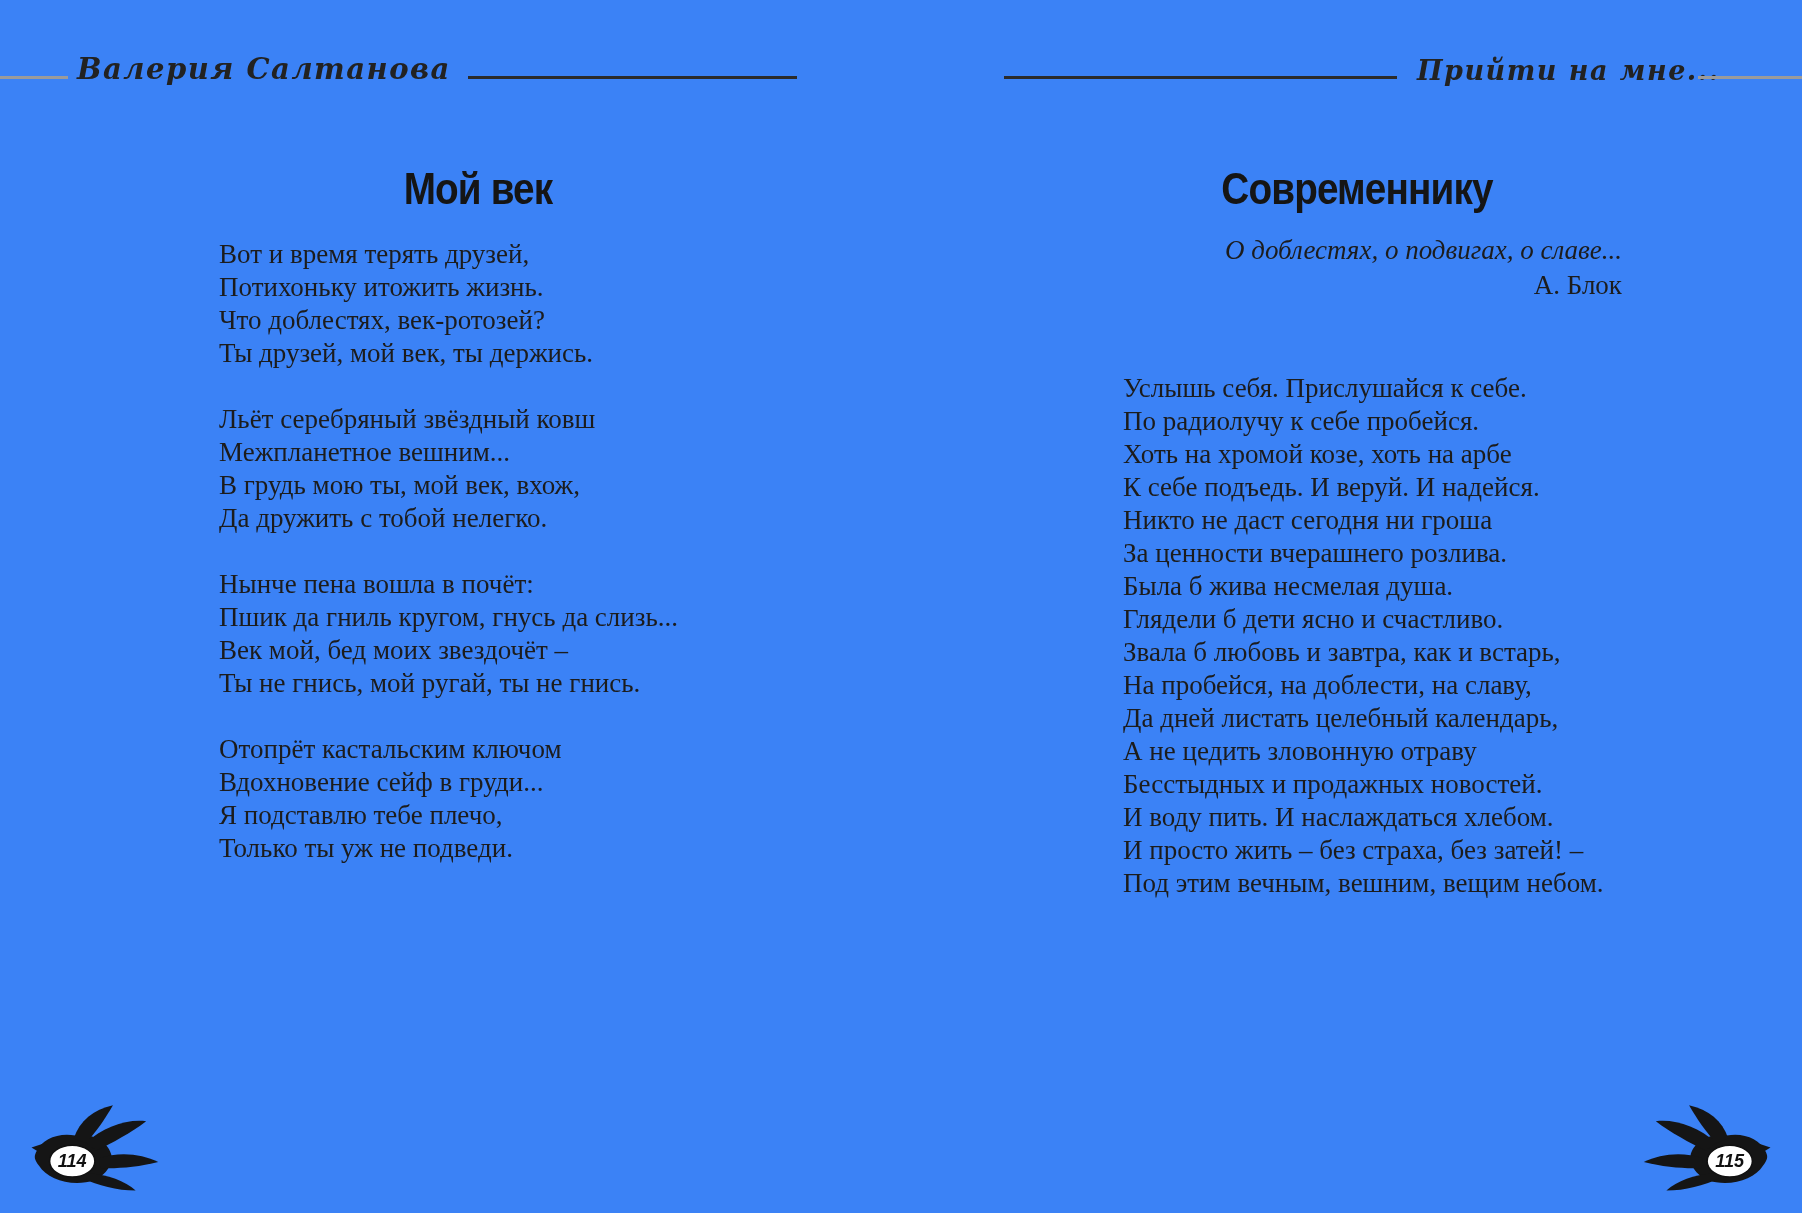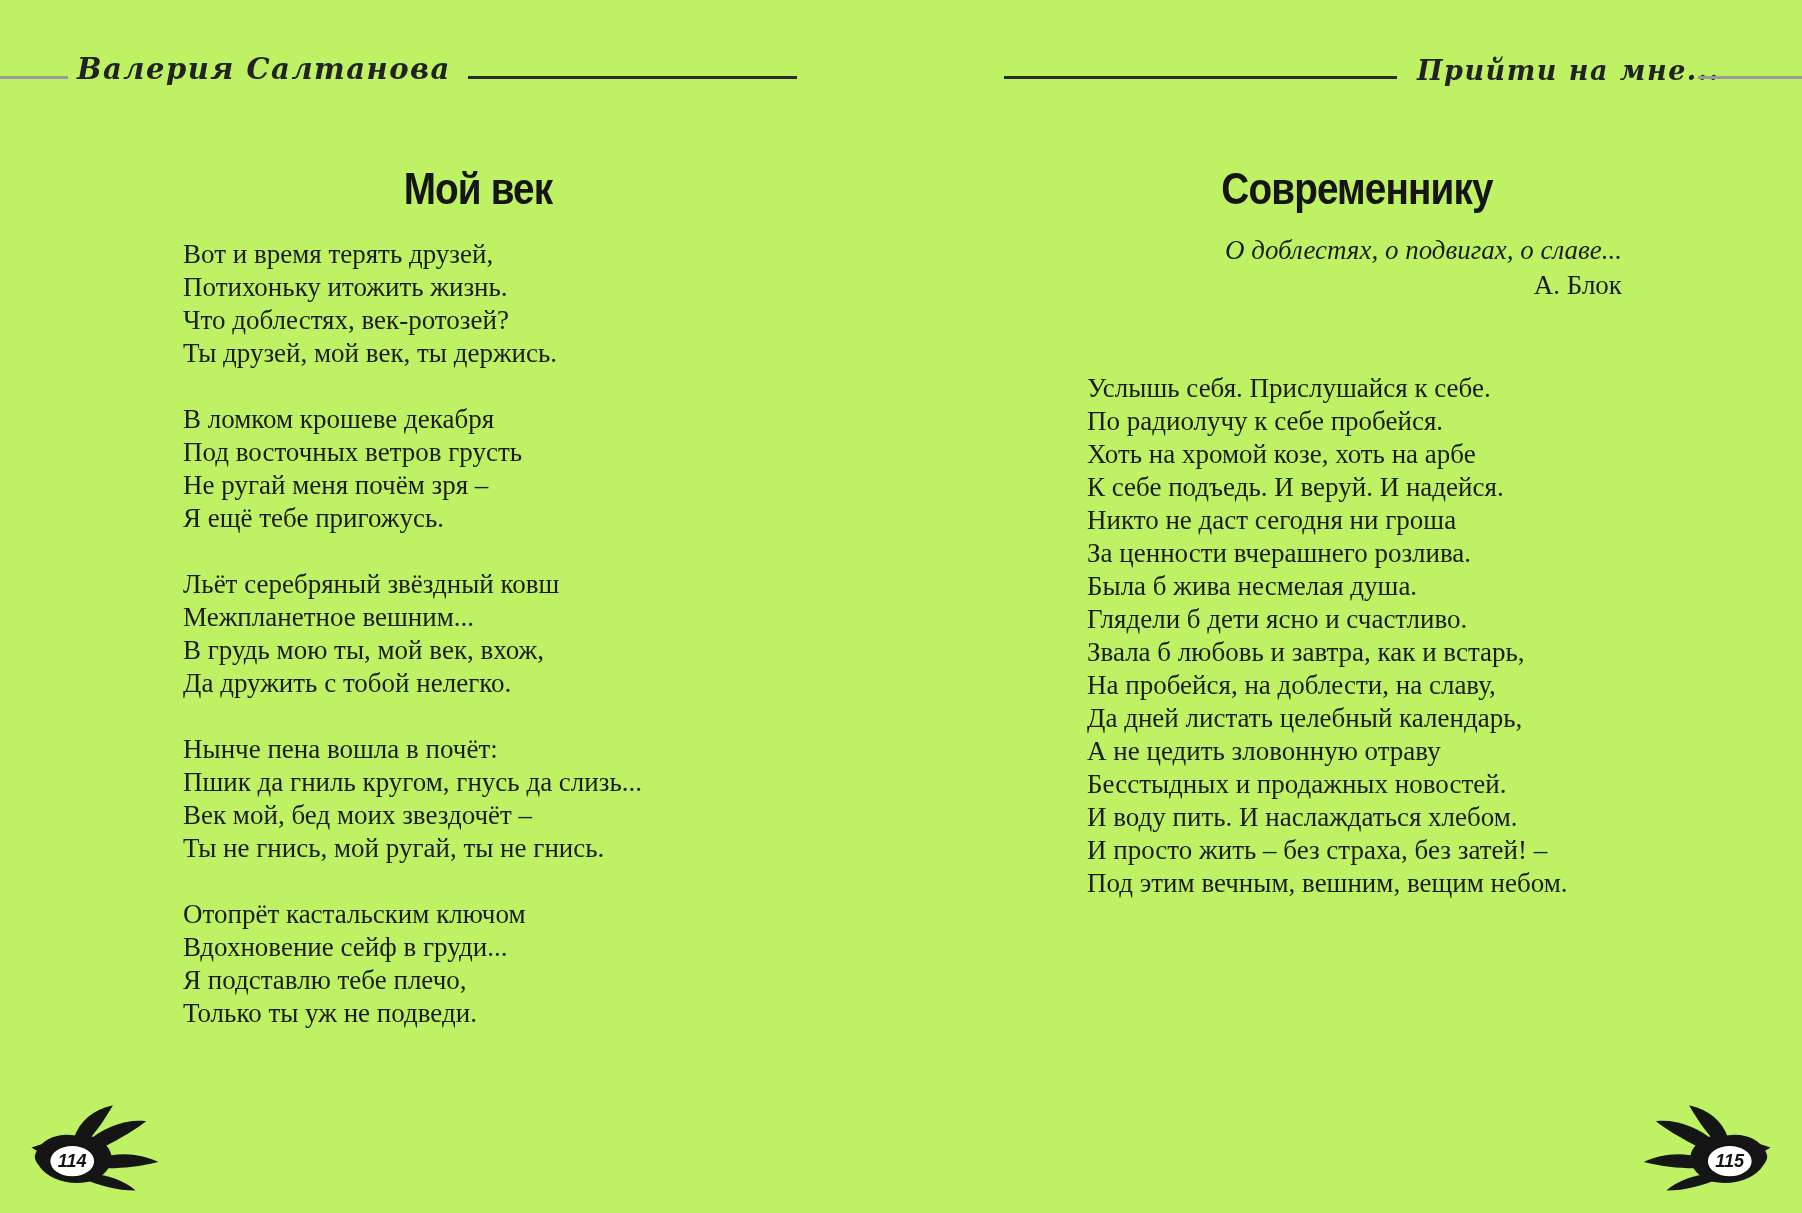--- a/index.html
+++ b/index.html
@@ -6,21 +6,21 @@
     margin: 0;
     padding: 0;
     background: #ffffff;
     font-family: "Liberation Serif", serif;
     color: #1a1a1a;
   }
   .spread {
     position: relative;
     width: 1802px;
     height: 1213px;
-    background: #bef264;
+    background: #3b82f6;
     overflow: hidden;
   }
   .page {
     position: absolute;
     top: 0;
     width: 901px;
     height: 1213px;
   }
   .page-left  { left: 0; }
   .page-right { left: 901px; }
@@ -59,20 +59,21 @@
     color: #151515;
     white-space: nowrap;
   }
 
   .poem {
     position: absolute;
     font-size: 27px;
     line-height: 33px;
     white-space: nowrap;
     color: #1c1c1c;
+    margin-left: 36px;
   }
   .stanza { margin: 0 0 33px 0; }
   .stanza:last-child { margin-bottom: 0; }
 
   .epigraph {
     position: absolute;
     text-align: right;
     font-size: 27px;
     line-height: 35px;
     color: #1c1c1c;
@@ -107,26 +108,20 @@
     <div class="rule rule-dark" style="left:468px; top:76px; width:329px;"></div>
 
     <div class="poem-title" style="left:183px; top:166px; width:590px;">Мой век</div>
 
     <div class="poem" style="left:183px; top:238px;">
         <div class="stanza">
           <div class="poem-line">Вот и время терять друзей,</div>
           <div class="poem-line">Потихоньку итожить жизнь.</div>
           <div class="poem-line">Что доблестях, век-ротозей?</div>
           <div class="poem-line">Ты друзей, мой век, ты держись.</div>
-        </div>
-        <div class="stanza">
-          <div class="poem-line">В ломком крошеве декабря</div>
-          <div class="poem-line">Под восточных ветров грусть</div>
-          <div class="poem-line">Не ругай меня почём зря –</div>
-          <div class="poem-line">Я ещё тебе пригожусь.</div>
         </div>
         <div class="stanza">
           <div class="poem-line">Льёт серебряный звёздный ковш</div>
           <div class="poem-line">Межпланетное вешним...</div>
           <div class="poem-line">В грудь мою ты, мой век, вхож,</div>
           <div class="poem-line">Да дружить с тобой нелегко.</div>
         </div>
         <div class="stanza">
           <div class="poem-line">Нынче пена вошла в почёт:</div>
           <div class="poem-line">Пшик да гниль кругом, гнусь да слизь...</div>

